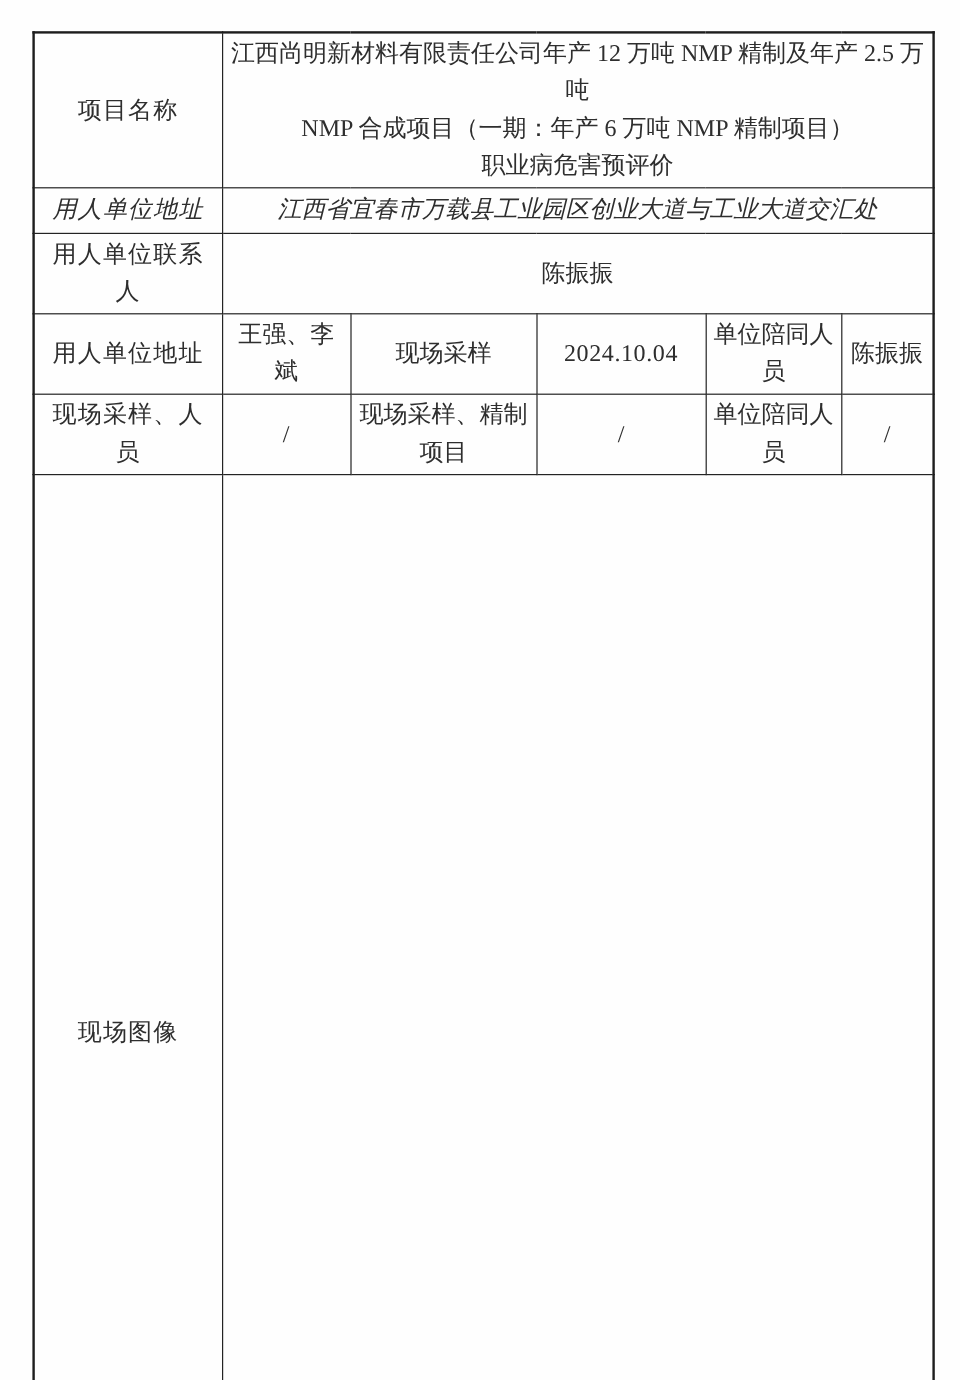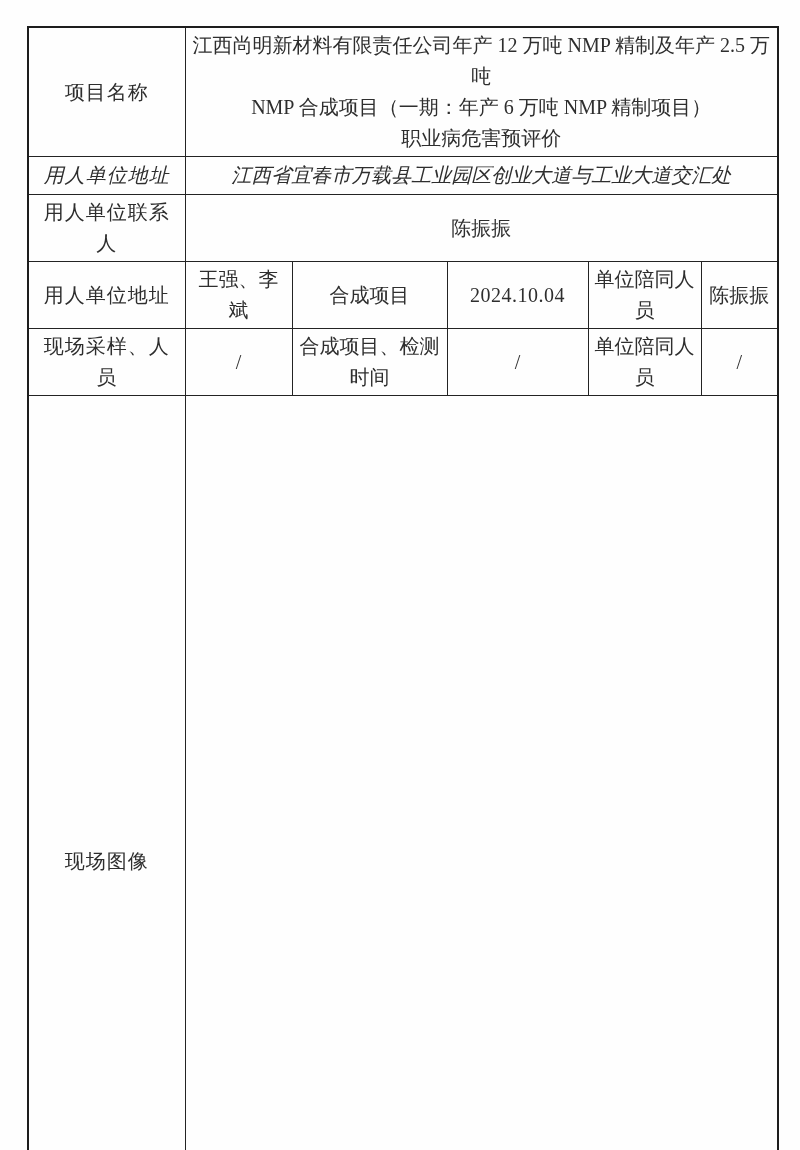--- a/index.html
+++ b/index.html
@@ -96,30 +96,30 @@
 
       <tr class="r-contact">
         <th class="label-cell">用人单位联系人</th>
         <td colspan="5">陈振振</td>
       </tr>
 
 
       <tr class="r-survey">
         <th class="label-cell">用人单位地址</th>
         <td>王强、李斌</td>
-        <td>合成项目</td>
+        <td>现场采样</td>
         <td class="date-cell">2024.10.04</td>
         <td class="escort-cell">单位陪同人员</td>
         <td>陈振振</td>
       </tr>
 
       <tr class="r-sampling">
         <th class="label-cell">现场采样、人员</th>
         <td>/</td>
-        <td class="sampling-time-cell">合成项目、检测时间</td>
+        <td class="sampling-time-cell">现场采样、精制项目</td>
         <td>/</td>
         <td class="escort-cell">单位陪同人员</td>
         <td>/</td>
       </tr>
 
       <tr class="r-images">
         <th class="label-cell">现场图像</th>
         <td colspan="5"></td>
       </tr>
     </tbody>

